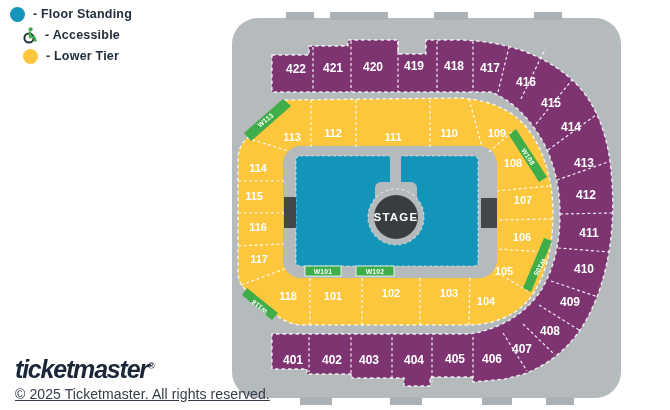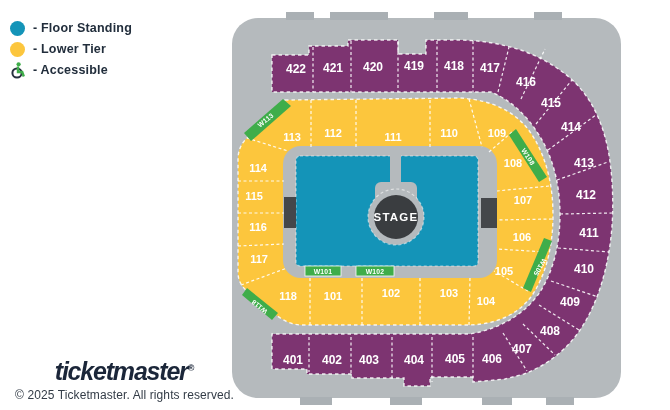--- a/index.html
+++ b/index.html
@@ -1,62 +1,62 @@
 <!DOCTYPE html>
 <html><head>
 <meta charset="utf-8">
 <style>
   html,body{margin:0;padding:0;background:#fff;}
   .screen{position:relative;width:670px;height:410px;background:#ffffff;overflow:hidden;
           font-family:"Liberation Sans",sans-serif;}
   
-  .legend{position:absolute;left:10px;top:20px;display:flex;flex-direction:column;gap:5px;}
+  .legend{position:absolute;left:10px;top:6px;display:flex;flex-direction:column;gap:5px;align-items:center;}
   .legend-row{display:flex;align-items:center;gap:8px;height:16px;}
   .dot{width:15px;height:15px;border-radius:50%;flex:0 0 auto;}
   .dot-floor{background:#1494b8;}
   .dot-lower{background:#fcc63d;}
   .dot-upper{background:#7d3471;}
   .legend-label{font-size:12.5px;font-weight:600;color:#222e3c;letter-spacing:.2px;}
   
-  .footer{position:absolute;left:15px;bottom:8px;text-align:center;}
+  .footer{position:absolute;left:15px;bottom:8px;}
   .brand{font-size:25px;font-weight:bold;font-style:italic;color:#1b2639;letter-spacing:-1.2px;line-height:1;}
   .brand sup{font-size:9px;font-style:normal;letter-spacing:0;}
-  .copyright{font-size:12px;color:#333c47;margin-top:4px;letter-spacing:.1px;}
+  .copyright{font-size:14px;color:#333c47;margin-top:4px;letter-spacing:.1px;text-decoration:underline;}
   
   .map{position:absolute;left:0;top:0;}
   .lbl-lower{font-size:11px;font-weight:bold;fill:#ffffff;text-anchor:middle;}
   .lbl-upper{font-size:12px;font-weight:bold;fill:#ffffff;text-anchor:middle;}
   .lbl-walk{font-size:6.8px;font-weight:bold;fill:#ffffff;text-anchor:middle;letter-spacing:.2px;}
   .lbl-stage{font-size:11.5px;font-weight:bold;fill:#ffffff;text-anchor:middle;letter-spacing:1.2px;}
   .dash-band{stroke:rgba(255,255,255,.85);stroke-width:1.4;stroke-dasharray:3.5 3;fill:none;}
   .divider{stroke:rgba(255,255,255,.9);stroke-width:1.2;stroke-dasharray:3 2.5;fill:none;}
 </style>
 </head>
 <body>
 
 <div class="screen">
 
   <div class="legend">
     <div class="legend-row">
       <span class="dot dot-floor"></span>
       <span class="legend-label">- Floor Standing</span>
     </div>
     <div class="legend-row">
-      <span class="dot dot-lower"></span>
-      <span class="legend-label">- Lower Tier</span>
-    </div>
-    <div class="legend-row">
       <span style="width:15px;height:17px;flex:0 0 auto;">
         <svg width="15" height="17" viewBox="0 0 15 17">
           <circle cx="7" cy="11" r="4.6" fill="none" stroke="#27313f" stroke-width="2"></circle>
           <circle cx="8.6" cy="2.3" r="2.1" fill="#3fad4a"></circle>
           <path d="M8,4.5 L8,10 L12.2,10 L13.8,14.5" fill="none" stroke="#3fad4a" stroke-width="2.4"></path>
         </svg>
       </span>
       <span class="legend-label">- Accessible</span>
+    </div>
+    <div class="legend-row">
+      <span class="dot dot-lower"></span>
+      <span class="legend-label">- Lower Tier</span>
     </div>
   </div>
 
   <svg class="map" width="670" height="410" viewBox="0 0 670 410">
 
     <rect x="232" y="18" width="389" height="380" rx="26" fill="#b5babd"></rect>
 
     <g fill="#aab0b4">
       <rect x="286" y="12" width="28" height="8"></rect>
         <rect x="330" y="12" width="58" height="8"></rect>

